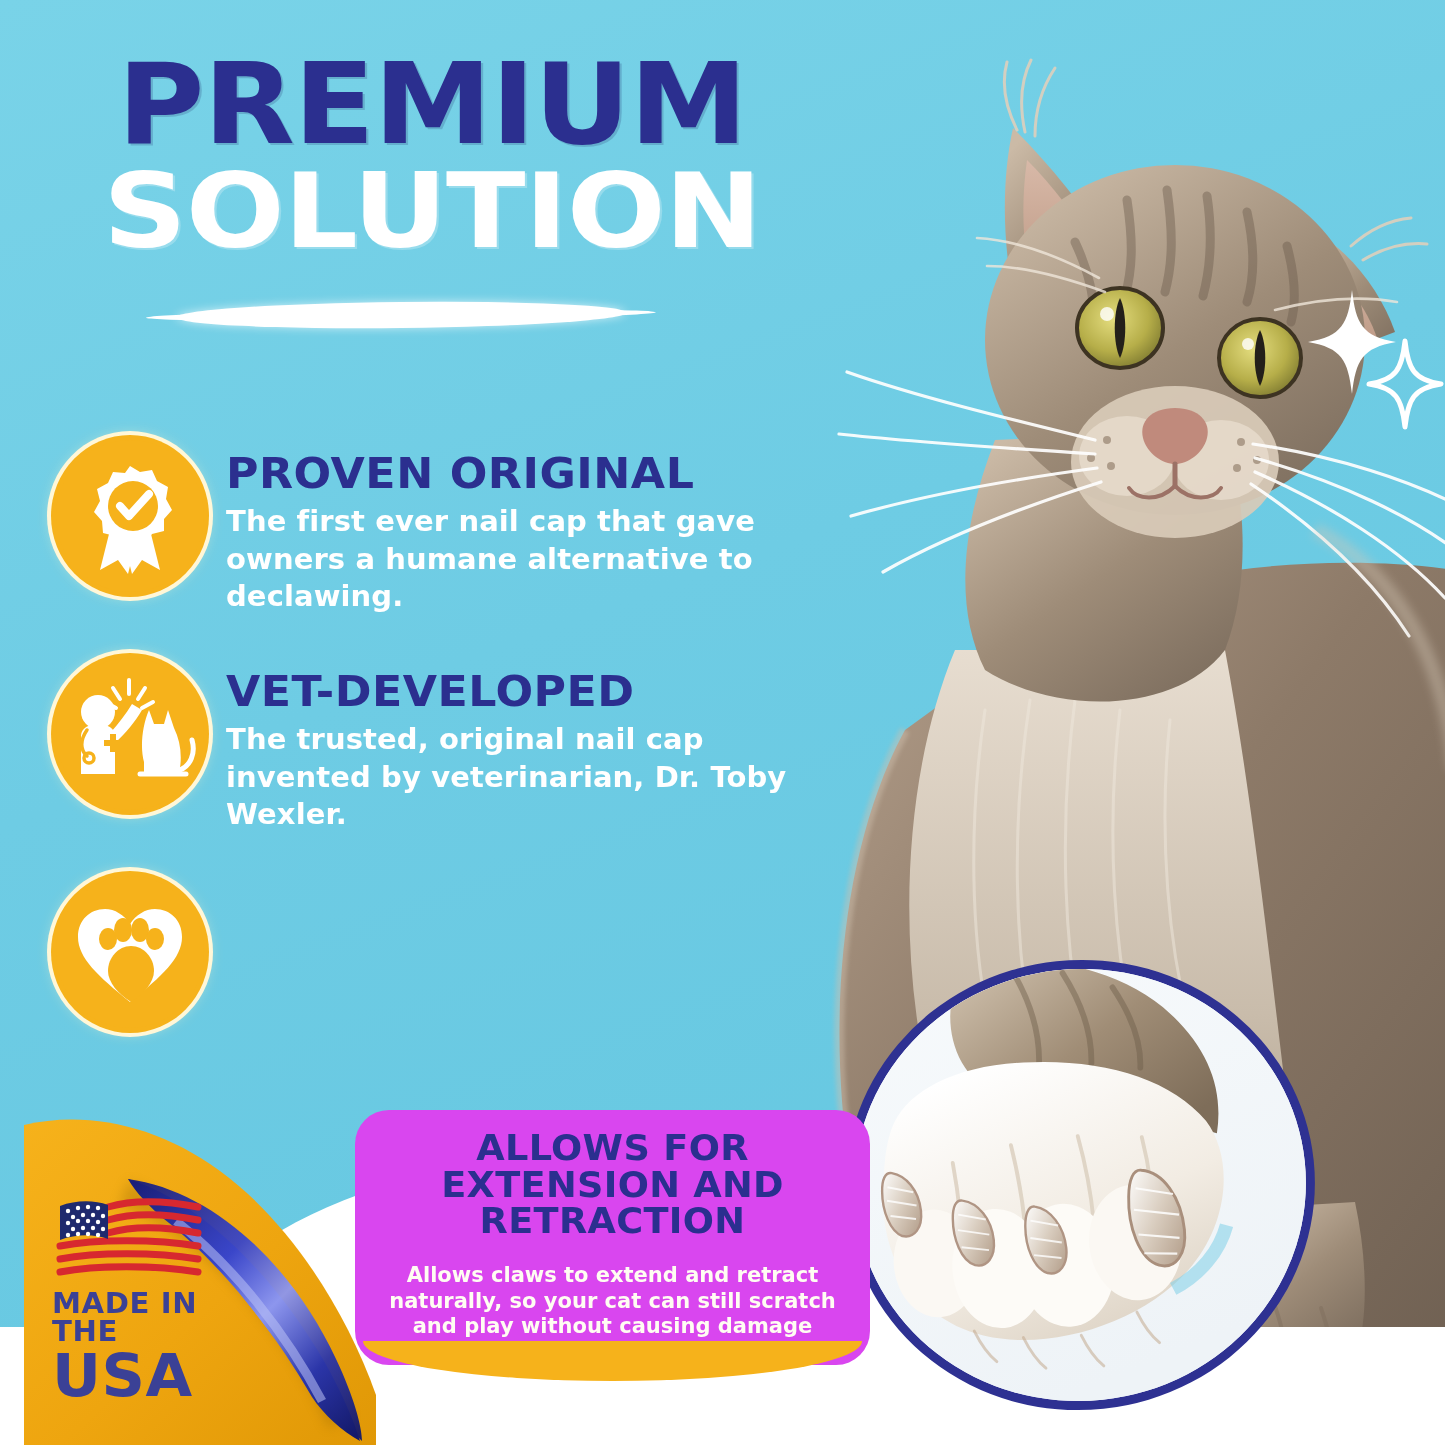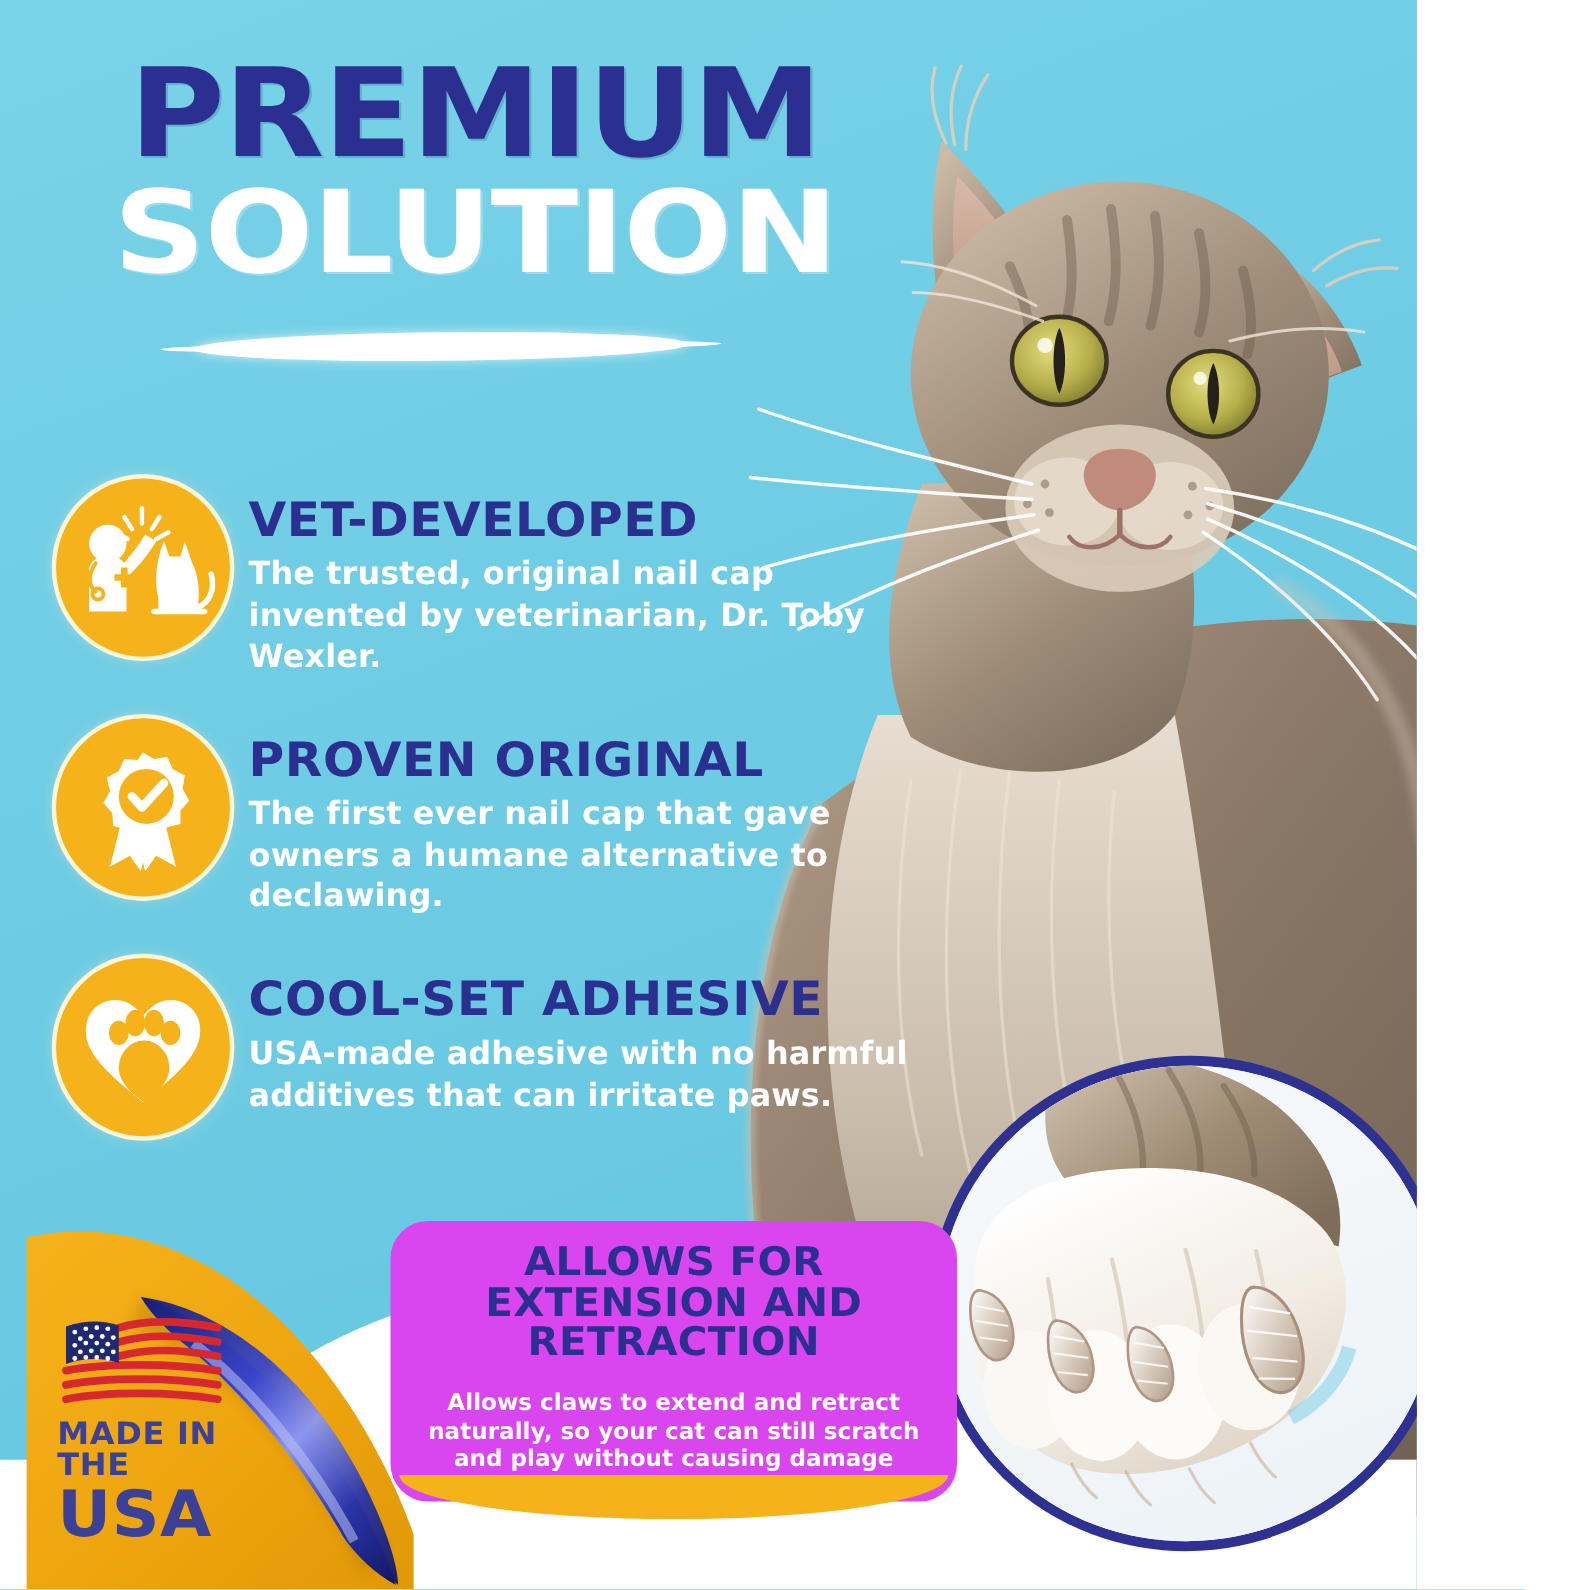--- a/index.html
+++ b/index.html
@@ -3,21 +3,21 @@
 <meta charset="utf-8">
 <style>
   * { margin:0; padding:0; box-sizing:border-box; }
   html, body {
     width:1445px; height:1445px;
     overflow:hidden;
     font-family:"Liberation Sans", sans-serif;
   }
   #stage {
     position:relative;
-    width:1288px; height:1445px;
+    width:1445px; height:1445px;
     background:#6fcde4;
     overflow:hidden;
   }
 
   
   .bg-base {
     position:absolute; inset:0;
     background:linear-gradient(160deg,#79d3e8 0%,#6ecce4 42%,#63c6e0 100%);
   }
   .bg-bottom-white {
@@ -338,56 +338,20 @@
     <path d="M39 3 C 42 31, 48 42, 75 46 C 48 50, 42 61, 39 89 C 36 61, 30 50, 3 46 C 30 42, 36 31, 39 3 Z" fill="none" stroke="#ffffff" stroke-width="5" stroke-linejoin="round"></path>
   </svg>
 
   <div class="title-block">
     <div class="title-premium">PREMIUM</div>
     <div class="title-solution">SOLUTION</div>
   </div>
   <div class="title-swoosh"></div>
 
   <div class="features">
-
-    <div class="feature">
-      <div class="feature-icon">
-        <div class="badge-ring oval"></div>
-        <svg class="icon-svg" viewBox="0 0 148 152" xmlns="http://www.w3.org/2000/svg">
-
-          <g stroke="#ffffff" stroke-width="4" stroke-linecap="round">
-            <path d="M73 22 L 73 36"></path>
-            <path d="M57 30 L 64 41"></path>
-            <path d="M89 30 L 82 41"></path>
-            <path d="M49 44 L 60 50"></path>
-            <path d="M97 44 L 86 50"></path>
-          </g>
-
-          <circle cx="42" cy="54" r="17" fill="#ffffff"></circle>
-
-          <path d="M25 78 C 25 70, 33 66, 42 66 C 51 66, 59 70, 59 78 L 59 116 L 25 116 Z" fill="#ffffff"></path>
-          <path d="M55 74 C 62 66, 70 56, 76 46 L 86 52 C 79 64, 69 76, 60 84 Z" fill="#ffffff"></path>
-
-          <path d="M31 72 C 24 82, 24 92, 31 98" fill="none" stroke="#f6b21b" stroke-width="3.5" stroke-linecap="round"></path>
-          <circle cx="33" cy="100" r="5" fill="none" stroke="#f6b21b" stroke-width="3.5"></circle>
-
-          <path d="M48 82 L 54 82 L 54 76 L 60 76 L 60 82 L 66 82 L 66 88 L 60 88 L 60 94 L 54 94 L 54 88 L 48 88 Z" fill="#f6b21b"></path>
-
-          <path d="M93 52 L 98 66 L 108 66 L 112 52 L 118 70 C 124 82, 126 96, 124 110 L 124 116 L 88 116 L 88 104 C 84 90, 86 68, 93 52 Z" fill="#ffffff"></path>
-
-          <path d="M124 112 C 134 108, 140 96, 136 82" fill="none" stroke="#ffffff" stroke-width="5" stroke-linecap="round"></path>
-
-          <path d="M84 116 L 130 116" stroke="#ffffff" stroke-width="5" stroke-linecap="round"></path>
-        </svg>
-      </div>
-      <div class="feature-body">
-        <div class="feature-title">VET-DEVELOPED</div>
-        <div class="feature-desc">The trusted, original nail cap invented by veterinarian, Dr. Toby Wexler.</div>
-      </div>
-    </div>
 
     <div class="feature">
       <div class="feature-icon">
         <div class="badge-ring oval"></div>
         <svg class="icon-svg" viewBox="0 0 148 152" xmlns="http://www.w3.org/2000/svg">
           <path d="M55 86 L 44 130 L 62 120 L 72 134 L 82 94 Z" fill="#ffffff"></path>
           <path d="M93 86 L 104 130 L 86 120 L 76 134 L 66 94 Z" fill="#ffffff"></path>
           <path d="M74 26 L 84 32 L 96 30 L 101 41 L 112 47 L 110 59 L 116 70 L 108 79 L 108 91 L 96 94 L 89 104 L 78 101 L 67 105 L 59 96 L 47 93 L 46 81 L 38 72 L 44 61 L 41 49 L 52 43 L 57 32 L 69 33 Z" fill="#ffffff"></path>
           <circle cx="77" cy="66" r="25" fill="#f6b21b"></circle>
           <path d="M64 66 L 73 76 L 93 54" fill="none" stroke="#ffffff" stroke-width="8" stroke-linecap="round" stroke-linejoin="round"></path>
@@ -396,31 +360,63 @@
       <div class="feature-body">
         <div class="feature-title">PROVEN ORIGINAL</div>
         <div class="feature-desc">The first ever nail cap that gave owners a humane alternative to declawing.</div>
       </div>
     </div>
 
     <div class="feature">
       <div class="feature-icon">
         <div class="badge-ring oval"></div>
         <svg class="icon-svg" viewBox="0 0 148 152" xmlns="http://www.w3.org/2000/svg">
+
+          <g stroke="#ffffff" stroke-width="4" stroke-linecap="round">
+            <path d="M73 22 L 73 36"></path>
+            <path d="M57 30 L 64 41"></path>
+            <path d="M89 30 L 82 41"></path>
+            <path d="M49 44 L 60 50"></path>
+            <path d="M97 44 L 86 50"></path>
+          </g>
+
+          <circle cx="42" cy="54" r="17" fill="#ffffff"></circle>
+
+          <path d="M25 78 C 25 70, 33 66, 42 66 C 51 66, 59 70, 59 78 L 59 116 L 25 116 Z" fill="#ffffff"></path>
+          <path d="M55 74 C 62 66, 70 56, 76 46 L 86 52 C 79 64, 69 76, 60 84 Z" fill="#ffffff"></path>
+
+          <path d="M31 72 C 24 82, 24 92, 31 98" fill="none" stroke="#f6b21b" stroke-width="3.5" stroke-linecap="round"></path>
+          <circle cx="33" cy="100" r="5" fill="none" stroke="#f6b21b" stroke-width="3.5"></circle>
+
+          <path d="M48 82 L 54 82 L 54 76 L 60 76 L 60 82 L 66 82 L 66 88 L 60 88 L 60 94 L 54 94 L 54 88 L 48 88 Z" fill="#f6b21b"></path>
+
+          <path d="M93 52 L 98 66 L 108 66 L 112 52 L 118 70 C 124 82, 126 96, 124 110 L 124 116 L 88 116 L 88 104 C 84 90, 86 68, 93 52 Z" fill="#ffffff"></path>
+
+          <path d="M124 112 C 134 108, 140 96, 136 82" fill="none" stroke="#ffffff" stroke-width="5" stroke-linecap="round"></path>
+
+          <path d="M84 116 L 130 116" stroke="#ffffff" stroke-width="5" stroke-linecap="round"></path>
+        </svg>
+      </div>
+      <div class="feature-body">
+        <div class="feature-title">VET-DEVELOPED</div>
+        <div class="feature-desc">The trusted, original nail cap invented by veterinarian, Dr. Toby Wexler.</div>
+      </div>
+    </div>
+
+    <div class="feature">
+      <div class="feature-icon">
+        <div class="badge-ring oval"></div>
+        <svg class="icon-svg" viewBox="0 0 148 152" xmlns="http://www.w3.org/2000/svg">
           <path d="M74 126 C 42 100, 22 82, 22 61 C 22 44, 34 33, 49 33 C 59 33, 68 39, 74 48 C 80 39, 89 33, 99 33 C 114 33, 126 44, 126 61 C 126 82, 106 100, 74 126 Z" fill="#ffffff"></path>
           <ellipse cx="52" cy="63" rx="9" ry="11" fill="#f6b21b"></ellipse>
           <ellipse cx="67" cy="54" rx="9" ry="12" fill="#f6b21b"></ellipse>
           <ellipse cx="84" cy="54" rx="9" ry="12" fill="#f6b21b"></ellipse>
           <ellipse cx="99" cy="63" rx="9" ry="11" fill="#f6b21b"></ellipse>
           <path d="M75 70 C 88 70, 98 82, 98 95 C 98 106, 88 118, 75 126 C 62 118, 52 106, 52 95 C 52 82, 62 70, 75 70 Z" fill="#f6b21b"></path>
         </svg>
-      </div>
-      <div class="feature-body">
-        <div class="feature-title">COOL-SET ADHESIVE</div>
-        <div class="feature-desc">USA-made adhesive with no harmful additives that can irritate paws.</div>
       </div>
     </div>
 
   </div>
 
   <div class="bg-bottom-white"></div>
   <div class="bg-bottom-curve"></div>
 
   <div class="paw-oval">
     <svg class="paw-oval-inner" viewBox="0 0 490 470" xmlns="http://www.w3.org/2000/svg">

